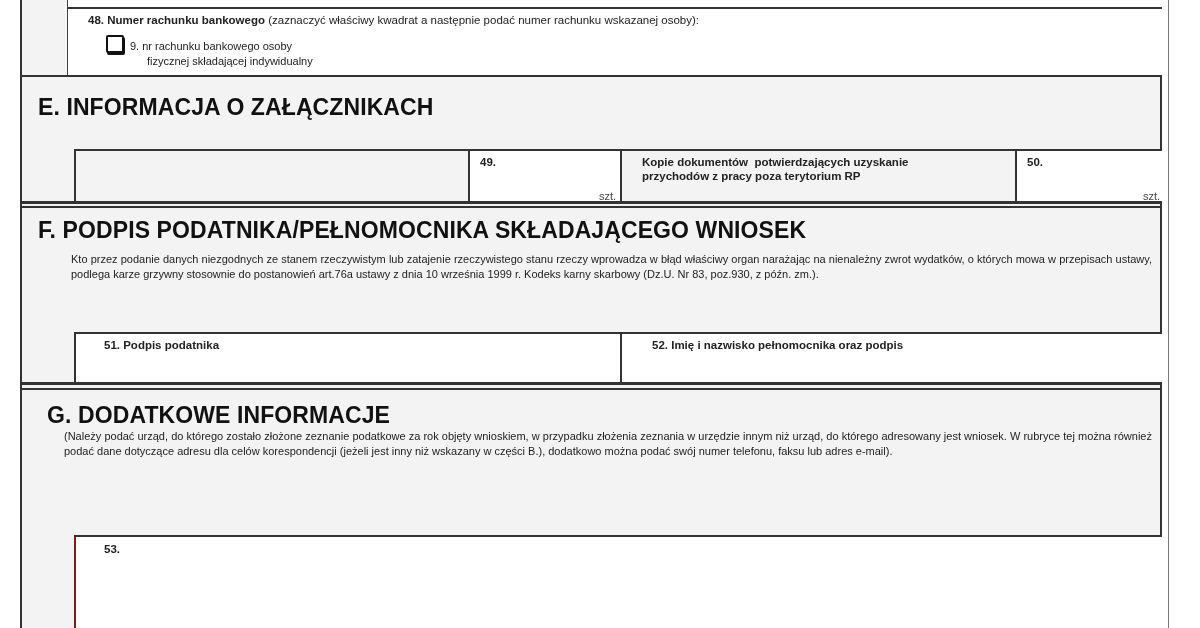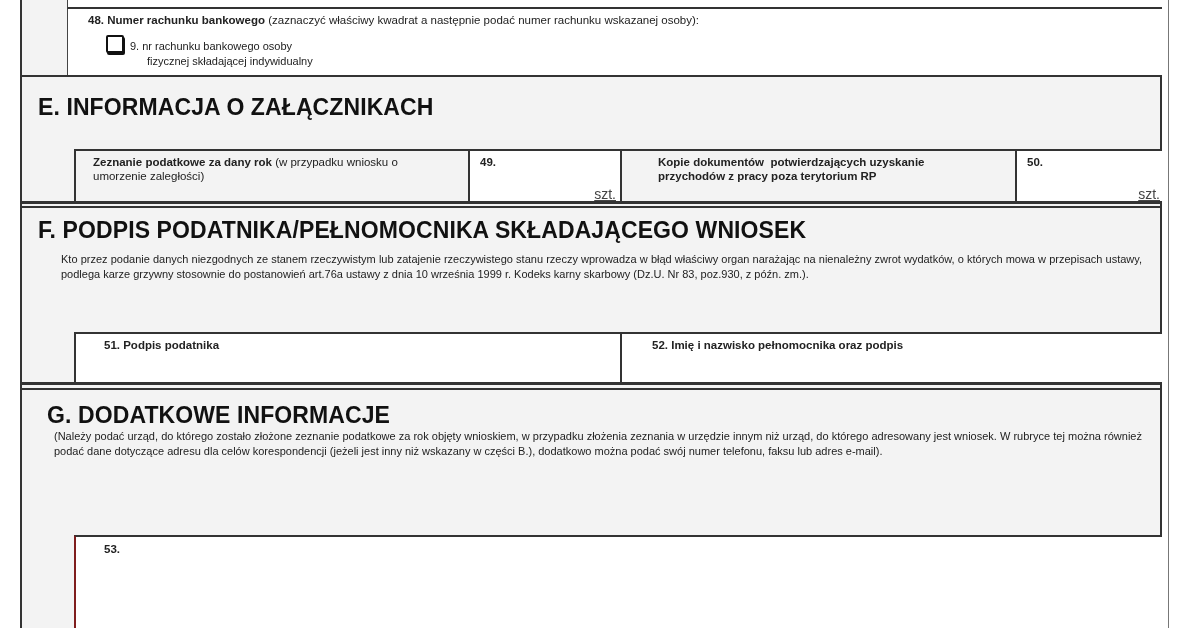--- a/index.html
+++ b/index.html
@@ -11,26 +11,26 @@
   }
   .abs { position: absolute; box-sizing: border-box; }
   .shade { background: #f3f3f3; }
   .white { background: #ffffff; }
   .line-v { position: absolute; width: 2px; background: #333; }
   .line-h { position: absolute; height: 2px; background: #333; }
   .sec-title { position: absolute; font-weight: bold; font-size: 23px; letter-spacing: 0.1px; color: #111; white-space: nowrap; }
   .small { font-size: 11.5px; line-height: 14px; color: #222; }
   .b { font-weight: bold; }
   .cell-label { position: absolute; font-size: 11.5px; line-height: 14px; color: #222; }
-  .szt { position: absolute; font-size: 14px; color: #444; text-decoration: underline; }
+  .szt { position: absolute; font-size: 11px; color: #444; text-decoration: underline; }
   .checkbox {
     position: absolute; width: 14px; height: 14px; border: 2px solid #111;
     border-radius: 2px; box-shadow: 1px 2px 0 #111; background: #fff;
   }
-  .justify { text-align: justify; text-align-last: left; }
+  .justify { text-align: justify; text-align-last: left; margin-left: 10px; }
 </style>
 </head>
 <body>
 
 <div class="abs shade" style="left:20px; top:0; width:1142px; height:628px; border-left:2px solid #333; border-right:2px solid #333;"></div>
 <div class="line-v" style="left:1168px; top:0; height:628px; width:1px; background:#777;"></div>
 
 <div class="abs white" style="left:67px; top:0; width:1095px; height:9px; border-left:1px solid #444; border-bottom:2px solid #333;"></div>
 
 <div class="abs white" style="left:67px; top:9px; width:1095px; height:66px; border-left:1px solid #444;padding-left:32px;">
@@ -42,33 +42,28 @@
     <div>9. nr rachunku bankowego osoby</div>
     <div style="padding-left:17px;">fizycznej składającej indywidualny</div>
   </div>
 </div>
 <div class="line-h" style="left:20px; top:75px; width:1142px;"></div>
 
 <div class="sec-title" style="left:38px; top:94px;">E. INFORMACJA O ZAŁĄCZNIKACH</div>
 
 <div class="abs" style="left:74px; top:149px; width:1088px; height:54px; border-top:2px solid #333; border-left:2px solid #333;">
 
-  <div class="abs" style="left:0; top:0; width:392px; height:52px;">
-    <div class="cell-label" style="left:17px; top:4px; width:340px;">
-      <span class="b">Zeznanie podatkowe za dany  rok</span><span> (w przypadku wniosku o umorzenie zaległości)</span>
-    </div>
-  </div>
 
   <div class="abs white" style="left:392px; top:0; width:154px; height:52px; border-left:2px solid #333; border-right:2px solid #333;">
     <div class="cell-label b" style="left:10px; top:4px;">49.</div>
     <div class="szt" style="right:4px; bottom:1px;">szt.</div>
   </div>
 
   <div class="abs" style="left:546px; top:0; width:393px; height:52px;">
-    <div class="cell-label b" style="left:20px; top:4px; width:360px;margin-left:16px;">
+    <div class="cell-label b" style="left:20px; top:4px; width:360px;">
       <div style="white-space:pre;">Kopie dokumentów  potwierdzających uzyskanie</div>
       <div>przychodów z pracy poza terytorium RP</div>
     </div>
   </div>
 
   <div class="abs white" style="left:939px; top:0; width:149px; height:52px; border-left:2px solid #333;">
     <div class="cell-label b" style="left:10px; top:4px;">50.</div>
     <div class="szt" style="right:4px; bottom:1px;">szt.</div>
   </div>
 </div>

